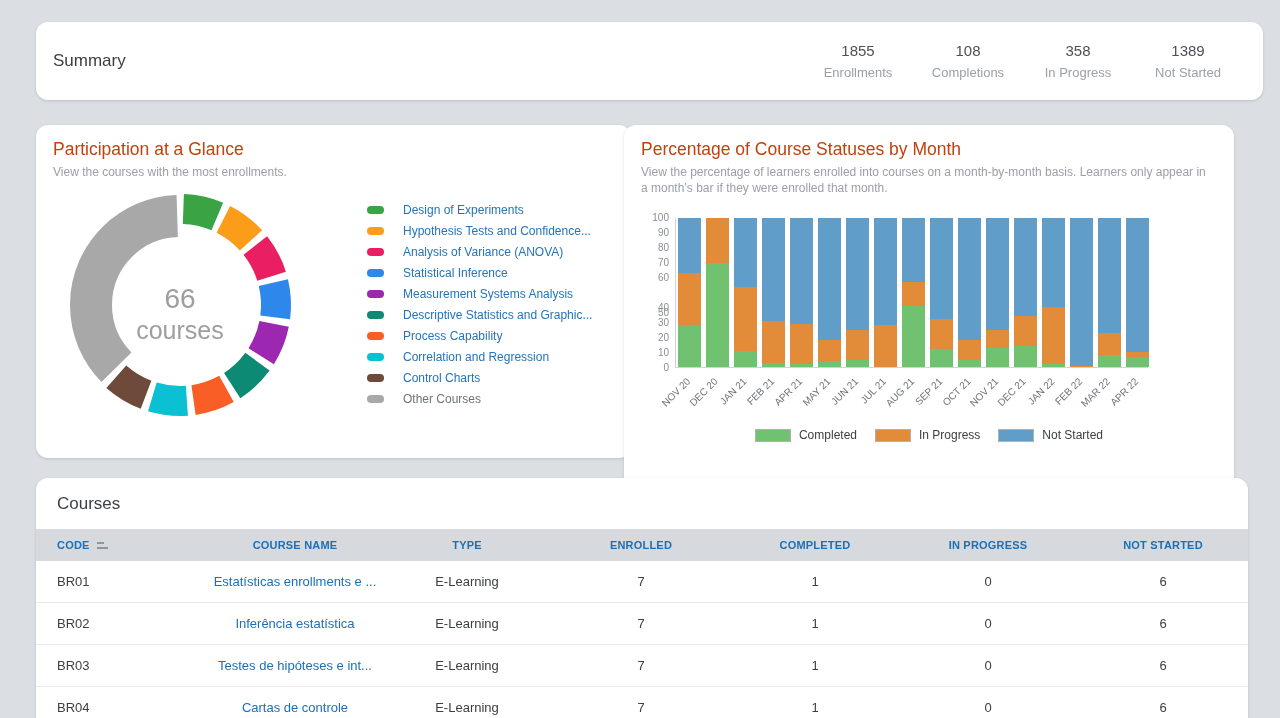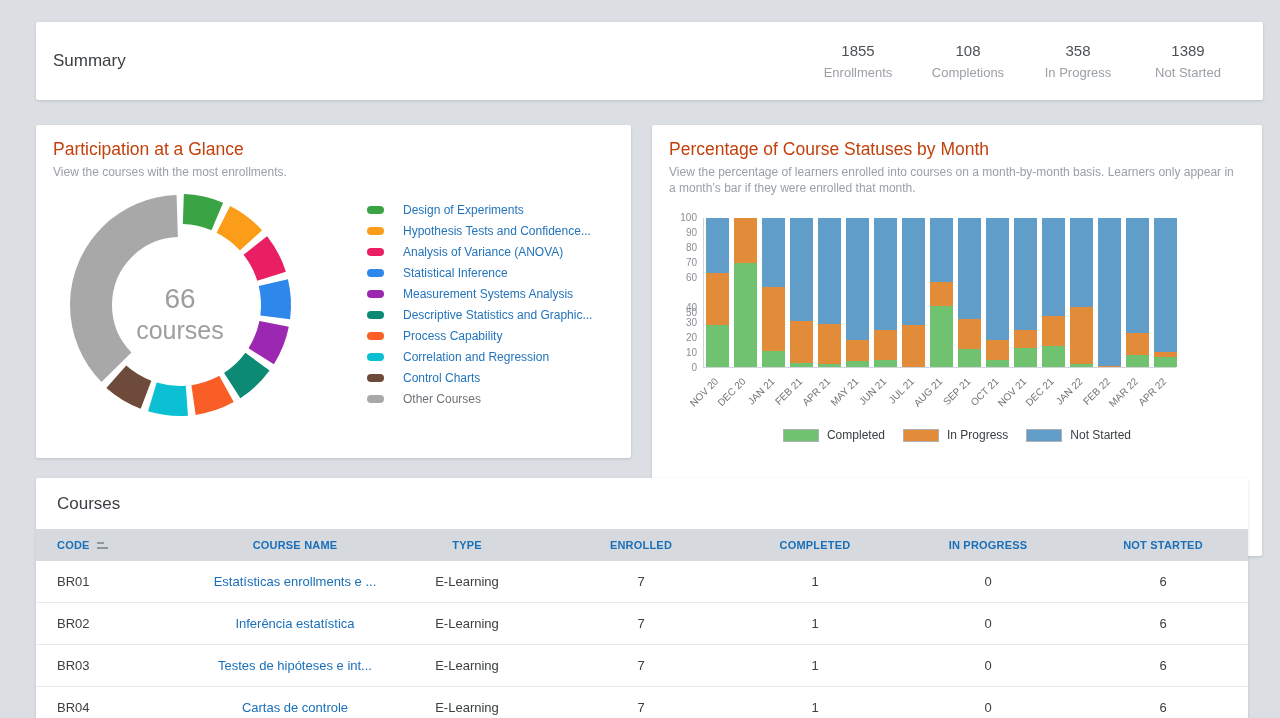--- a/index.html
+++ b/index.html
@@ -6,39 +6,39 @@
   html,body { width:1280px; height:718px; overflow:hidden; }
   body {
     background:#dbdfe3;
     font-family:"Liberation Sans", sans-serif;
     position:relative;
     color:#3c4043;
   }
   .card {
     position:absolute;
     background:#fff;
-    border-radius:2px;
+    border-radius:12px;
     box-shadow:0 1px 3px rgba(0,0,0,.14);
   }
   
   .card-summary { left:36px; top:22px; width:1227px; height:78px; }
   .summary-title {
     position:absolute; left:17px; top:50%; transform:translateY(-50%);
     font-size:17px; color:#3c4043;
   }
   .summary-stats {
     position:absolute; right:36px; top:50%; transform:translateY(-50%);
     display:flex; gap:32px; text-align:center;
   }
   .stat { min-width:78px; }
   .stat-value { font-size:15px; color:#4d5156; margin-bottom:6px; }
   .stat-label { font-size:13px; color:#9aa0a6; }
   
   .card-participation { left:36px; top:125px; width:595px; height:333px; }
-  .card-statuses     { left:652px; top:125px; width:610px; height:431px; }
+  .card-statuses     { left:624px; top:125px; width:610px; height:431px; }
   .card-title { position:absolute; left:17px; top:14px; font-size:17.5px; color:#c2410c; }
   .card-sub   { position:absolute; left:17px; top:39px; font-size:12px; color:#9aa0a6; line-height:16px; }
   .card-statuses .card-sub { width:565px; }
   
   .donut-svg { position:absolute; left:24px; top:60px; }
   .donut-center {
     position:absolute; left:64px; top:158px; width:160px;
     text-align:center; color:#9e9e9e; pointer-events:none;
   }
   .donut-center .big { font-size:28px; line-height:32px; }

